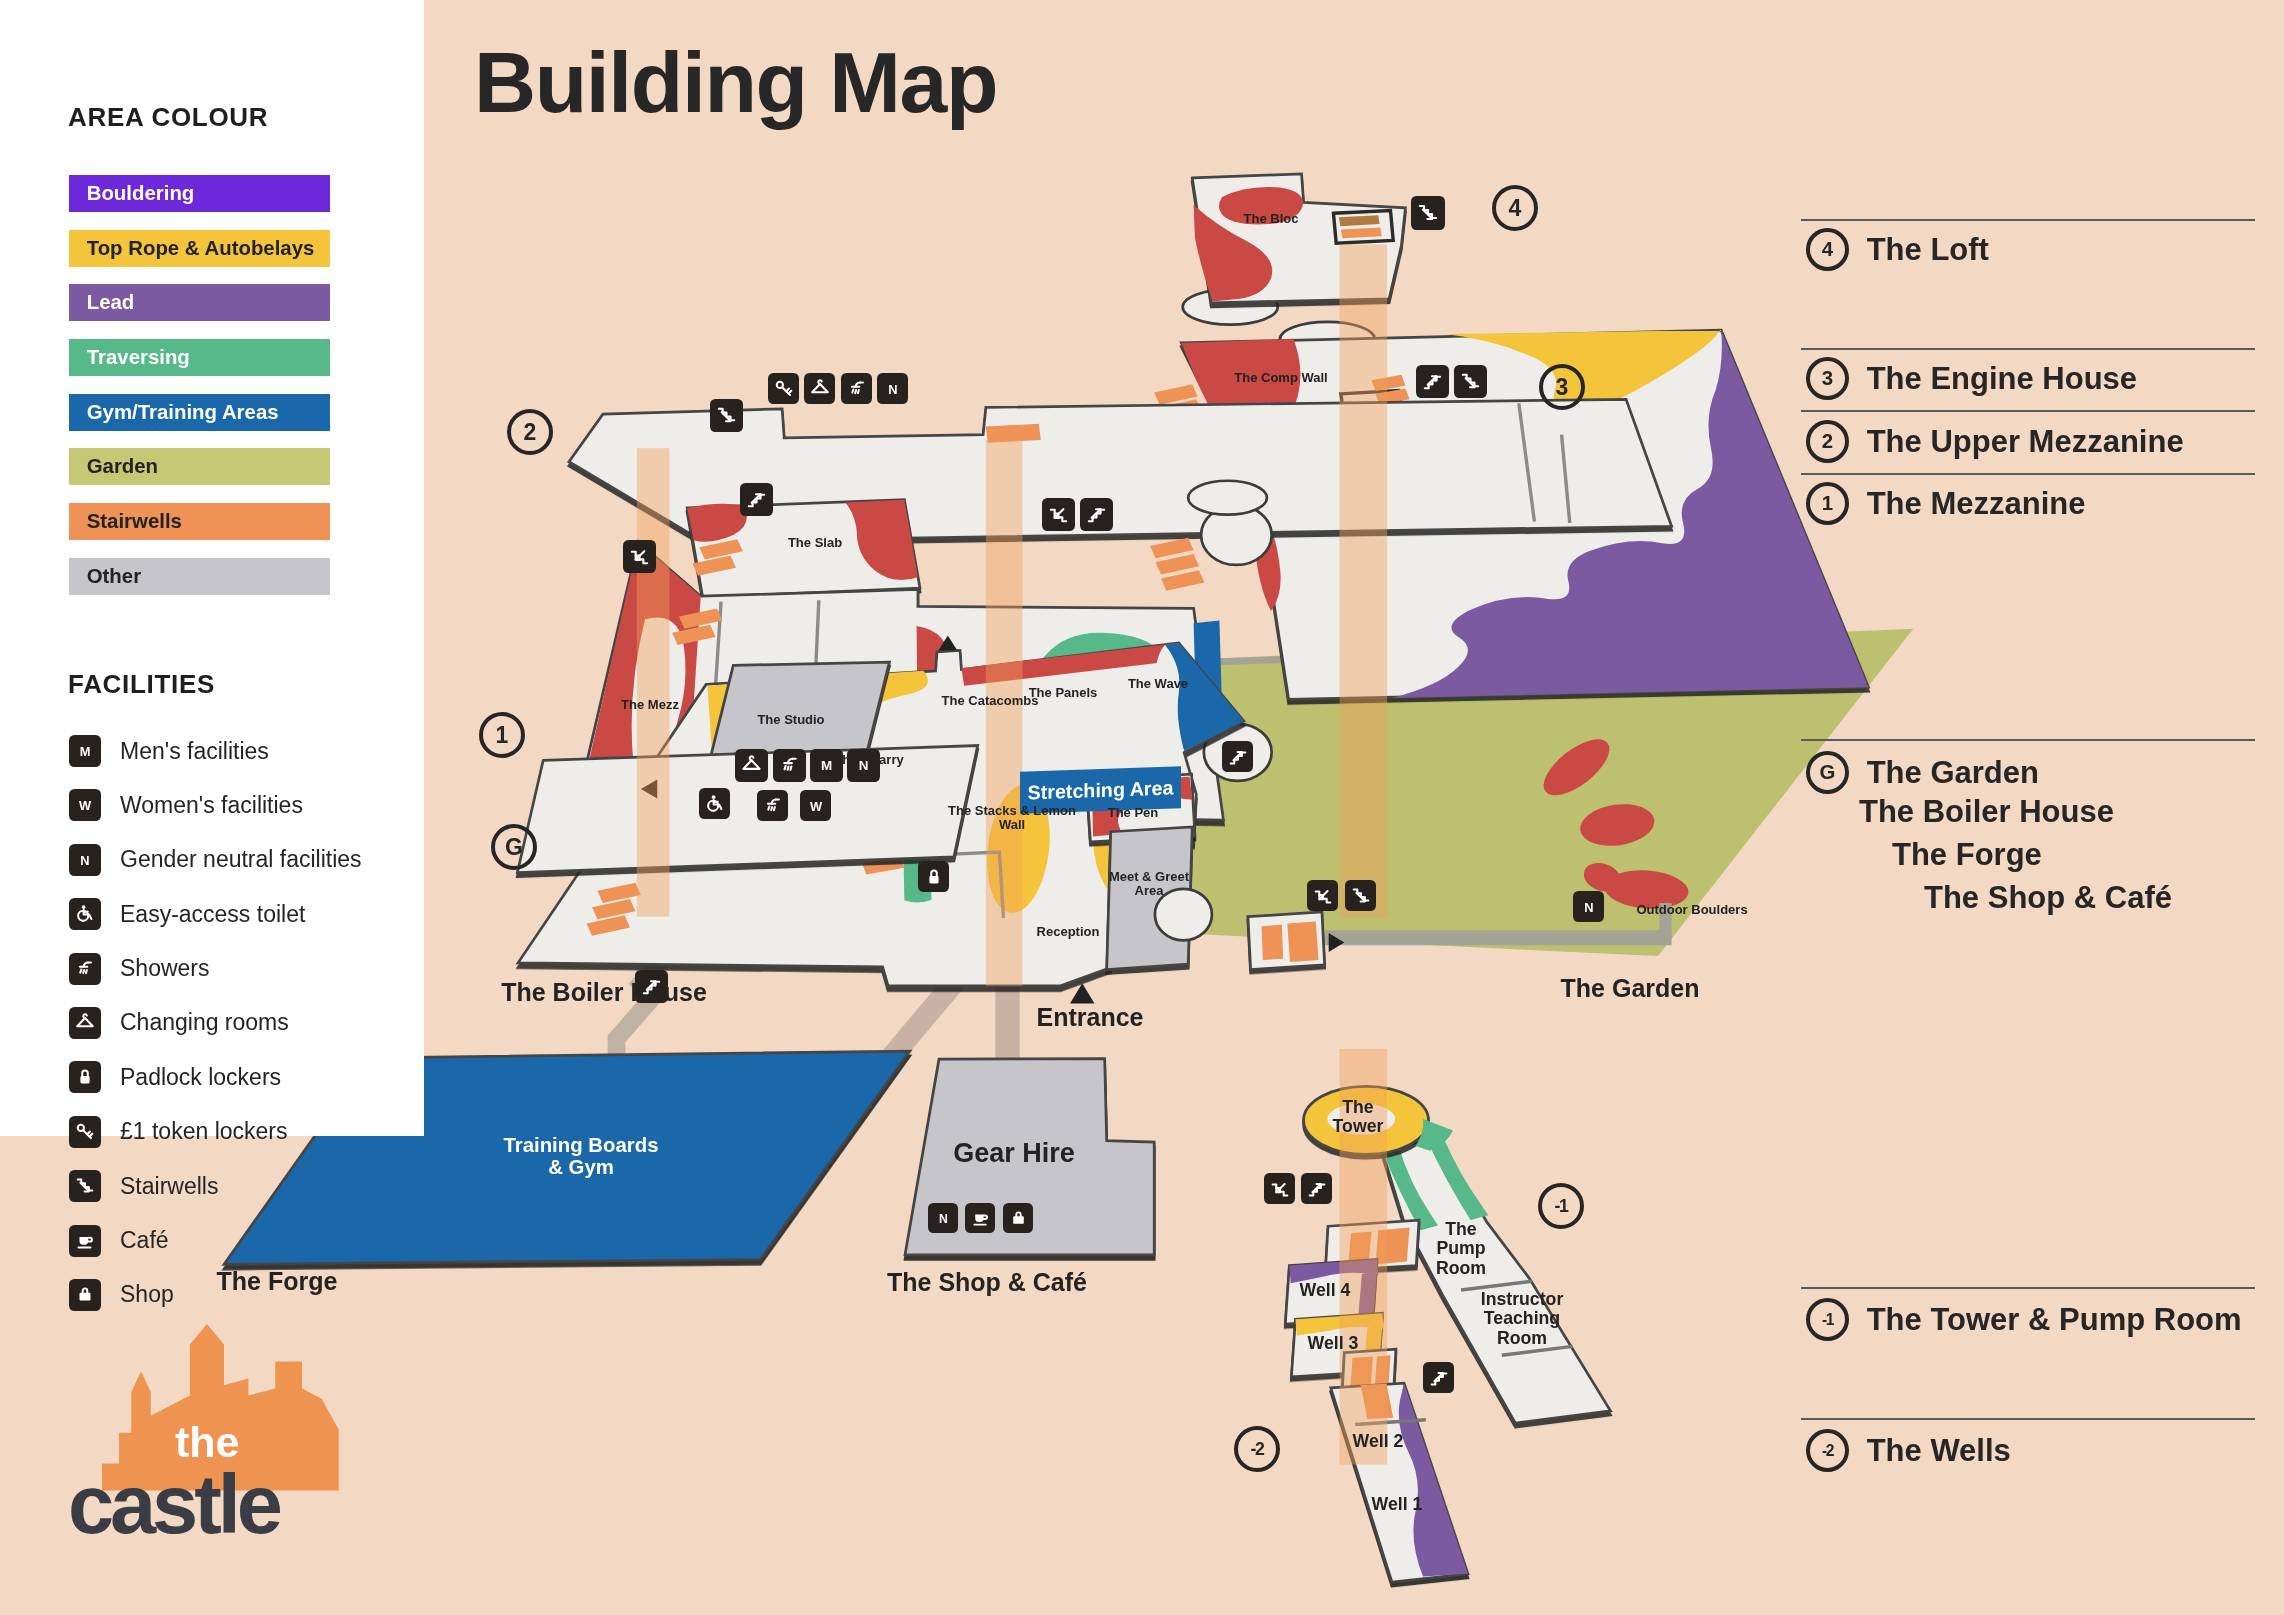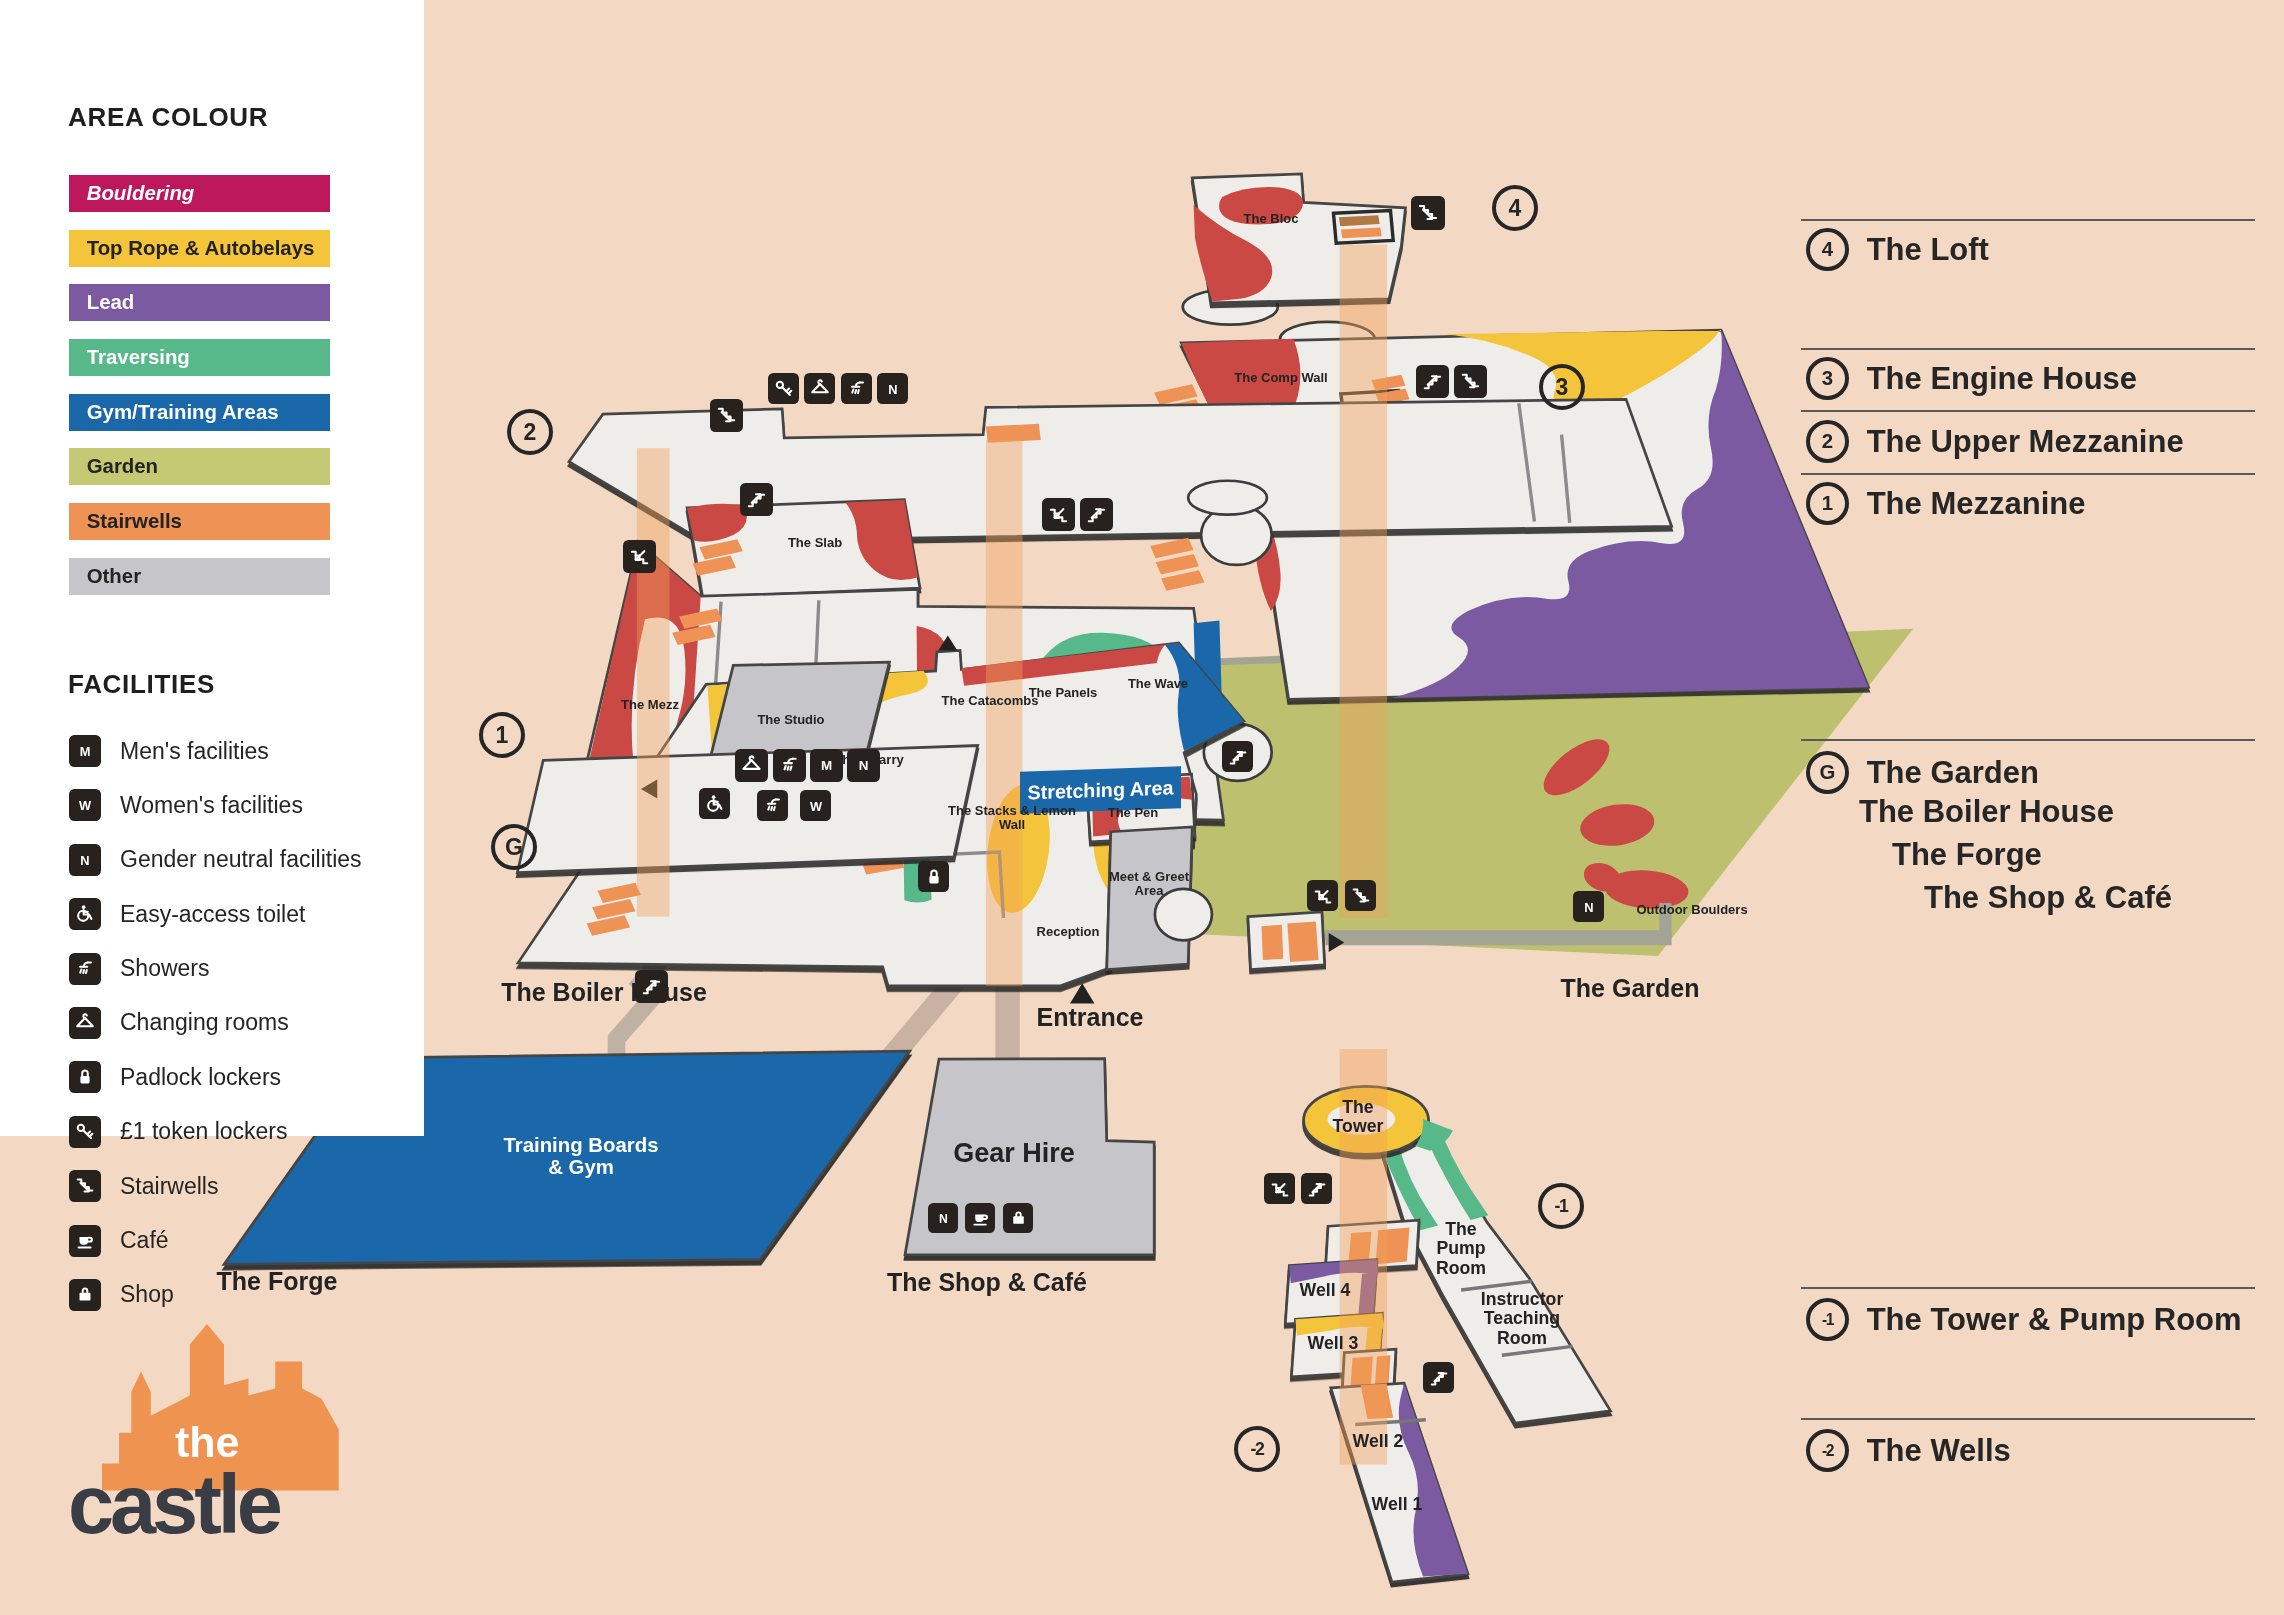--- a/index.html
+++ b/index.html
@@ -237,21 +237,21 @@
     <rect x="938" y="660" width="48" height="690"></rect>
     <rect x="1452" y="648" width="54" height="804"></rect>
     <rect x="1973" y="360" width="70" height="992"></rect>
     <rect x="1973" y="1545" width="70" height="612"></rect>
   </g>
 </svg>
 
 <aside id="sidebar">
   <div class="sb-head" style="top:102px">AREA COLOUR</div>
   <div id="legend">
-        <div class="lg-row" style="background: #be185d; color: rgb(255, 255, 255); font-style: italic;">
+        <div class="lg-row" style="background: #6d28d9; color: rgb(255, 255, 255);">
           <span>Bouldering</span>
         </div>
         <div class="lg-row" style="background: rgb(244, 197, 58); color: rgb(35, 35, 35);">
           <span>Top Rope &amp; Autobelays</span>
         </div>
         <div class="lg-row" style="background: rgb(123, 90, 161); color: rgb(255, 255, 255);">
           <span>Lead</span>
         </div>
         <div class="lg-row" style="background: rgb(87, 184, 138); color: rgb(255, 255, 255);">
           <span>Traversing</span>
@@ -375,20 +375,21 @@
           <div class="fc-label">Shop</div>
         </div>
       </div>
   <div id="logo">
     <div class="castle-shape"></div>
     <div class="the">the</div>
     <div class="castle-word">castle</div>
   </div>
 </aside>
 
+<div id="title">Building Map</div>
 
 <div class="ml" style="left:1271px;top:219px">The Bloc</div>
 <div class="ml wrap" style="left:1281px;top:378px;width:109px">The Comp Wall</div>
 <div class="ml" style="left:815px;top:543px">The Slab</div>
 <div class="ml wrap" style="left:650px;top:705px;width:61px">The Mezz</div>
 <div class="ml wrap" style="left:990px;top:701px;width:115px">The Catacombs</div>
 <div id="banner">
       <span>Stretching Area</span>
     </div>
 <div class="ml wrap" style="left:791px;top:720px;width:78px">The Studio</div>

